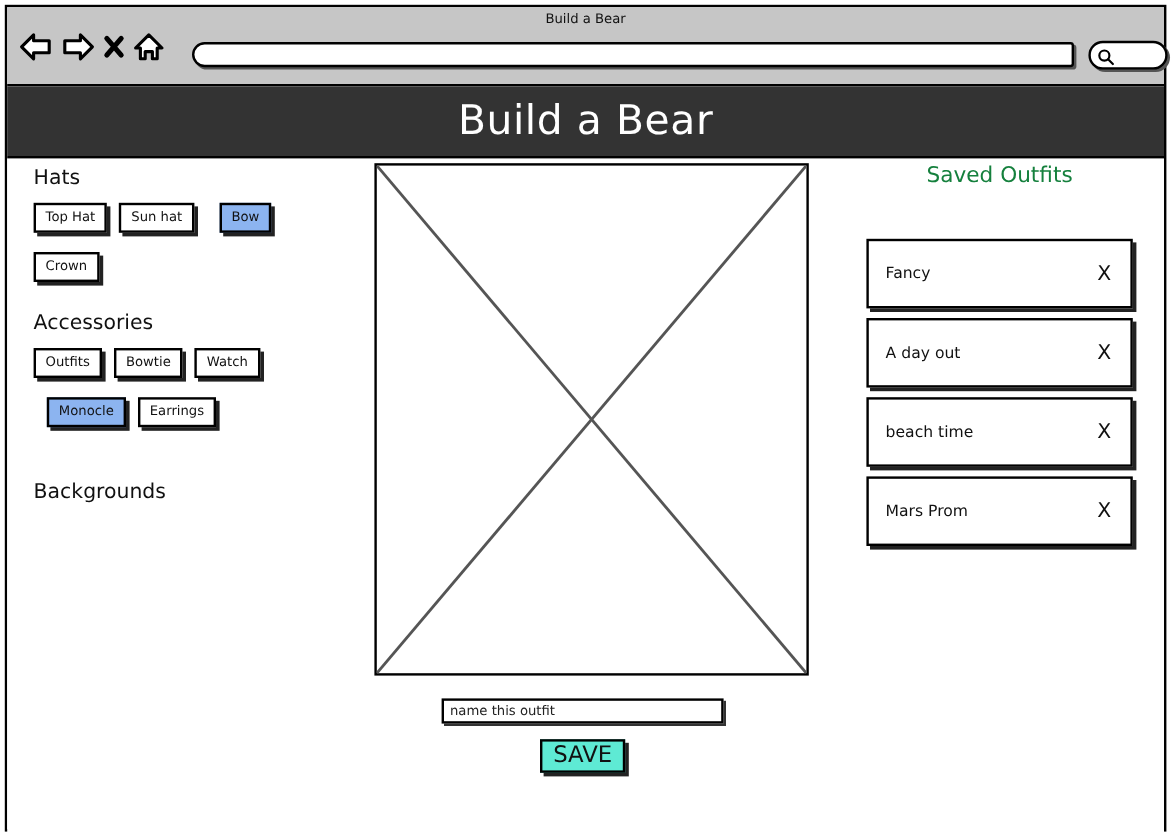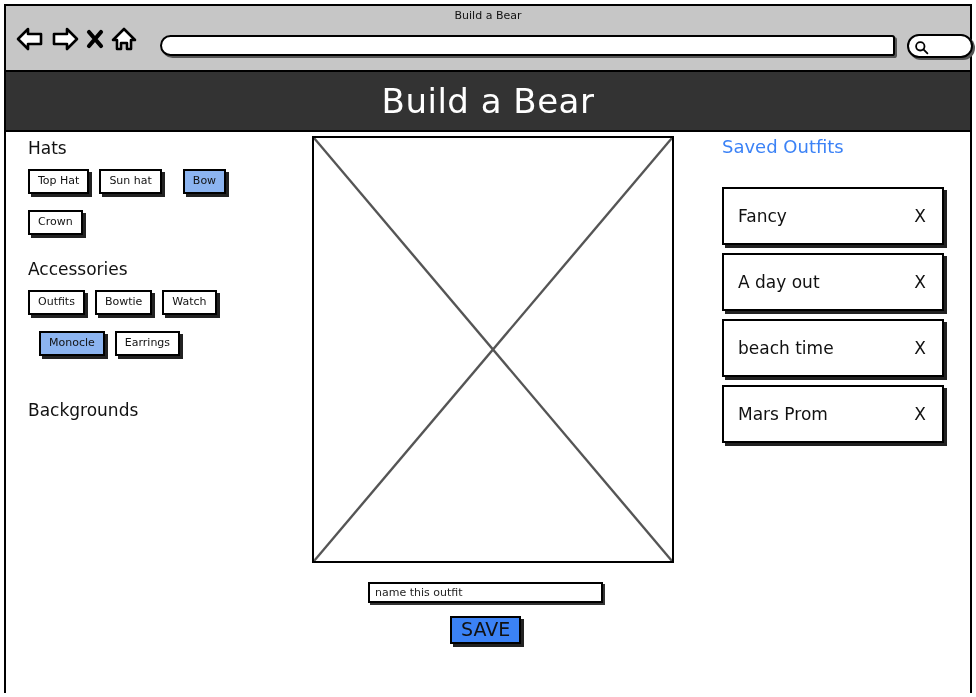--- a/index.html
+++ b/index.html
@@ -149,55 +149,55 @@
     font-size: 11px;
     color: #222;
     padding: 1px 5px;
     outline: none;
   }
   .name-input::placeholder { color: #222; opacity: 1; }
   .save-btn {
     position: absolute;
     left: 138px; top: 480px;
     border: 2px solid #000;
-    background: #3b82f6;
+    background: #5eead4;
     box-shadow: 3px 3px 0 #222;
     font-family: "DejaVu Sans", sans-serif;
     font-size: 19px;
     color: #111;
     padding: 0 9px 2px;
     cursor: pointer;
   }
 
   
   .right-panel {
     position: absolute;
     left: 716px; top: 4px;
     width: 222px;
   }
   .right-title {
-    text-align: left;
+    text-align: center;
     font-size: 18px;
-    color: #3b82f6;
-    margin-bottom: 30px;
+    color: #15803d;
+    margin-bottom: 42px;
   }
   .outfit {
     position: relative;
     height: 58px;
     border: 2px solid #000;
     background: #fff;
     box-shadow: 3px 3px 0 #222;
     margin-bottom: 8px;
     display: flex;
     align-items: center;
     padding: 0 14px;
     cursor: pointer;
   }
   .outfit-name {
-    font-size: 17px;
+    font-size: 13px;
     color: #111;
     flex: 1;
   }
   .outfit-delete {
     font-size: 17px;
     color: #111;
     cursor: pointer;
     padding: 0 2px;
   }
 

